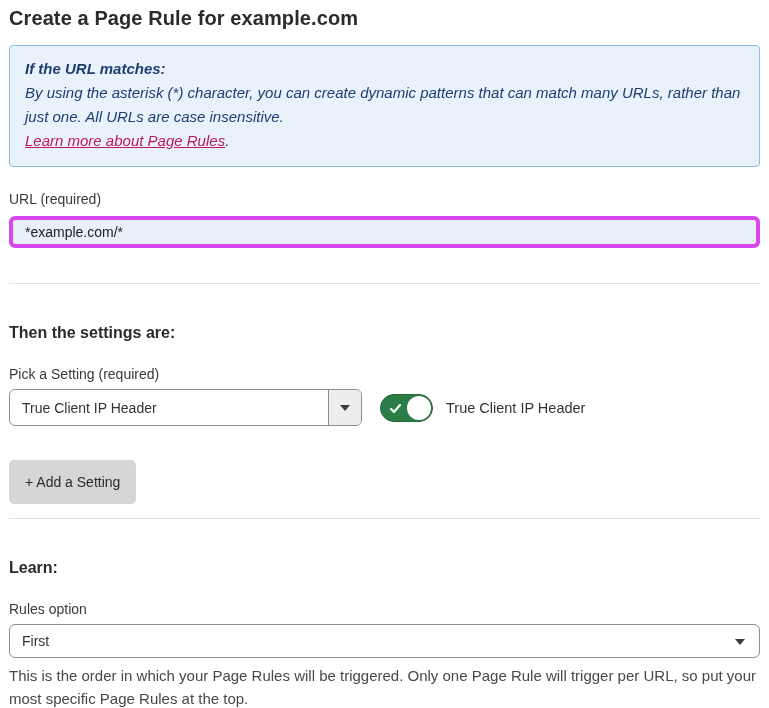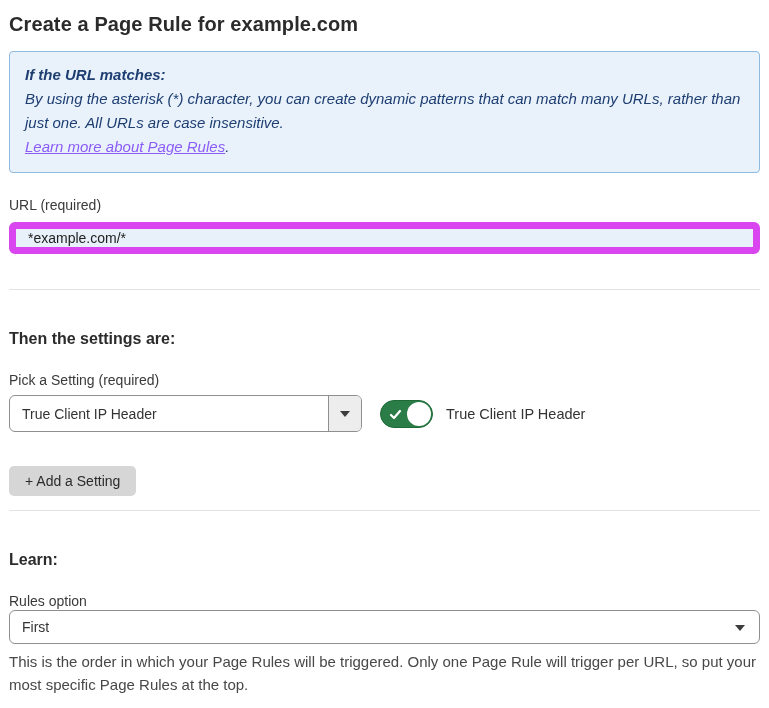--- a/index.html
+++ b/index.html
@@ -10,53 +10,53 @@
     height: 708px;
     overflow: hidden;
   }
   .container { padding: 6px 9px 0 9px; }
 
   .page-title {
     font-size: 20px;
     font-weight: bold;
     color: #2b2b2b;
     letter-spacing: 0.1px;
-    margin-top: 7px;
+    margin-top: 1px;
   }
 
   .info-box {
     margin-top: 15px;
     background: #e9f2fb;
     border: 1px solid #8fbae0;
     border-radius: 4px;
     padding: 11px 15px 13px 15px;
     color: #1e3e72;
     font-size: 15px;
     line-height: 24px;
     font-style: italic;
   }
   .info-box .info-heading { font-weight: bold; }
   .info-box a {
-    color: #8b5cf6;
+    color: #be185d;
     text-decoration: underline;
     cursor: pointer;
   }
 
   .field-label {
     font-size: 14px;
     color: #3a3a3a;
     margin-top: 24px;
   }
 
   .url-input {
     margin-top: 9px;
     width: 751px;
     height: 32px;
     background: #e8f0fa;
-    border: 7px solid #d946ef;
+    border: 4px solid #d946ef;
     border-radius: 6px;
     font-family: "Liberation Sans", sans-serif;
     font-size: 14px;
     color: #222;
     padding: 0 12px;
     display: block;
   }
 
   .divider {
     border: none;
@@ -153,26 +153,26 @@
     border-radius: 5px;
     font-family: "Liberation Sans", sans-serif;
     font-size: 14px;
     cursor: pointer;
     height: 31px;
     padding: 0 16px;
   }
   .btn-gray { background: #d6d6d6; color: #2b2b2b; }
   .btn-blue { background: #1a6ef5; color: #ffffff; }
 
-  .add-setting-btn { margin-top: 34px; height: 30px; }
+  .add-setting-btn { margin-top: 34px; height: 44px; }
 
   .divider-2 { margin-top: 14px; }
 
   .order-select {
-    margin-top: 1px;
+    margin-top: 7px;
     position: relative;
     width: 751px;
     height: 34px;
     border: 1px solid #8f8f8f;
     border-radius: 6px;
     background: #ffffff;
     display: flex;
     align-items: center;
     padding-left: 12px;
     font-size: 14px;

